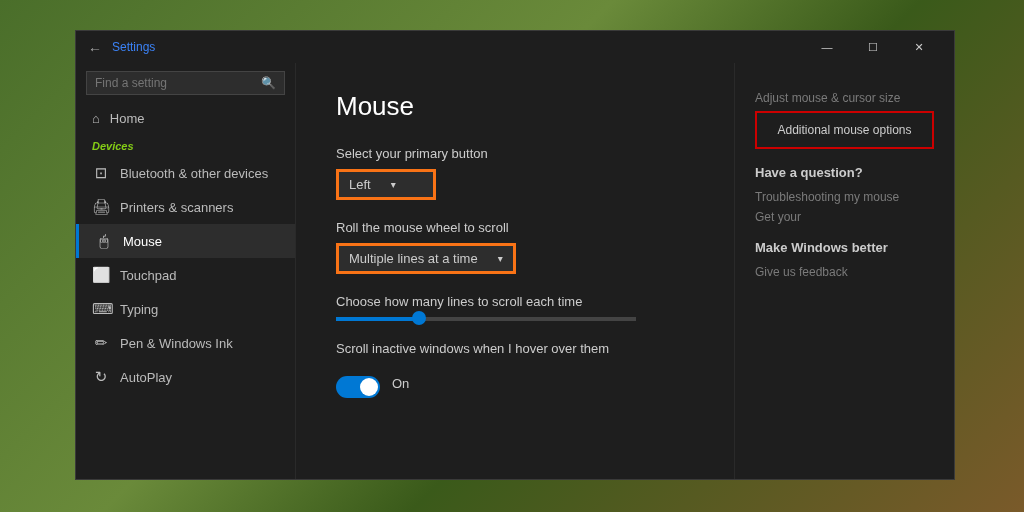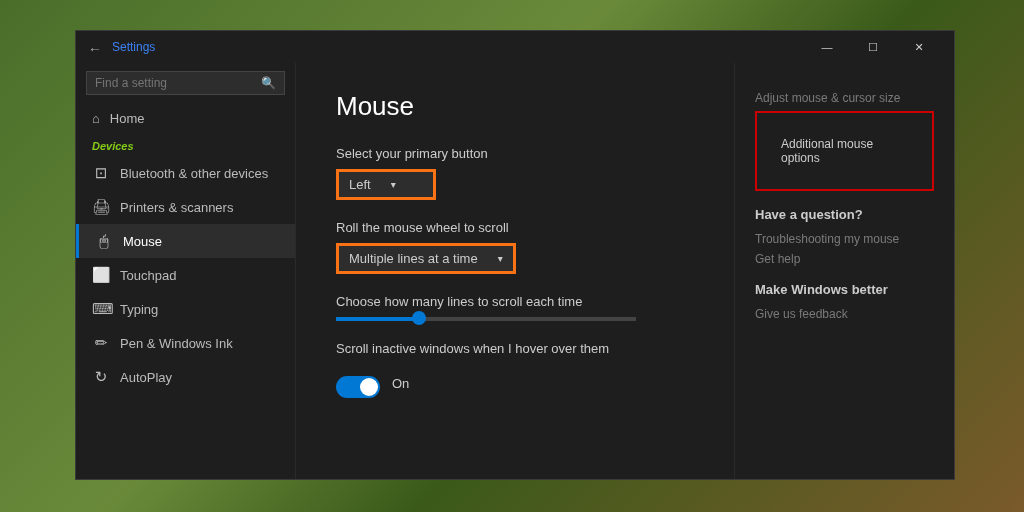--- a/index.html
+++ b/index.html
@@ -225,23 +225,24 @@
       font-size: 12px;
       cursor: pointer;
       margin-bottom: 6px;
       display: block;
     }
     .related-link-highlighted {
       display: block;
       color: #ccc;
       font-size: 12px;
       cursor: pointer;
-      padding: 24px;
+      padding: 10px;
       border: 2px solid #cc0000;
       margin-bottom: 10px;
+      text-align: center;
     }
     .section-gap { margin-top: 16px; }
   </style>
 </head>
 <body>
 
 <div class="desktop-bg"></div>
 
 <div class="window">
 
@@ -338,21 +339,21 @@
       </div>
     </div>
 
     <div class="right-panel">
       <a class="related-link">Adjust mouse &amp; cursor size</a>
       <a class="related-link-highlighted">Additional mouse options</a>
 
       <div class="section-gap">
         <div class="related-title">Have a question?</div>
         <a class="related-link">Troubleshooting my mouse</a>
-        <a class="related-link">Get help</a>
+        <a class="related-link">Get your</a>
       </div>
 
       <div class="section-gap">
         <div class="related-title">Make Windows better</div>
         <a class="related-link">Give us feedback</a>
       </div>
     </div>
   </div>
 </div>
 

